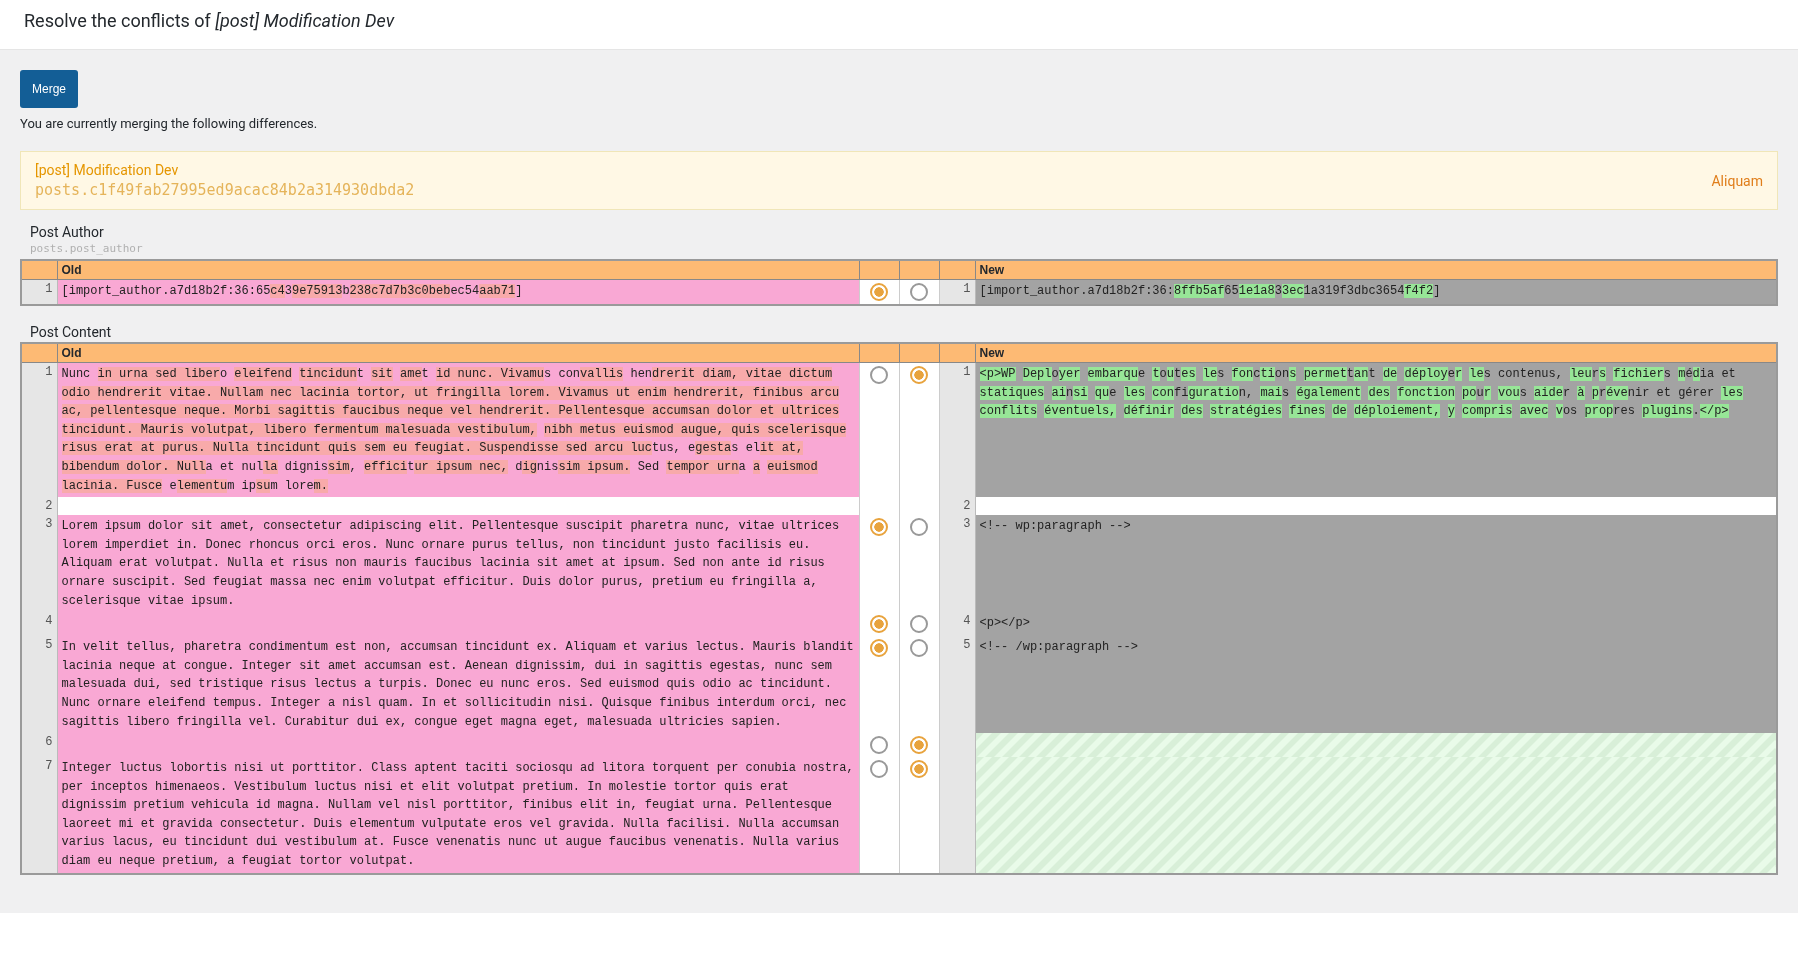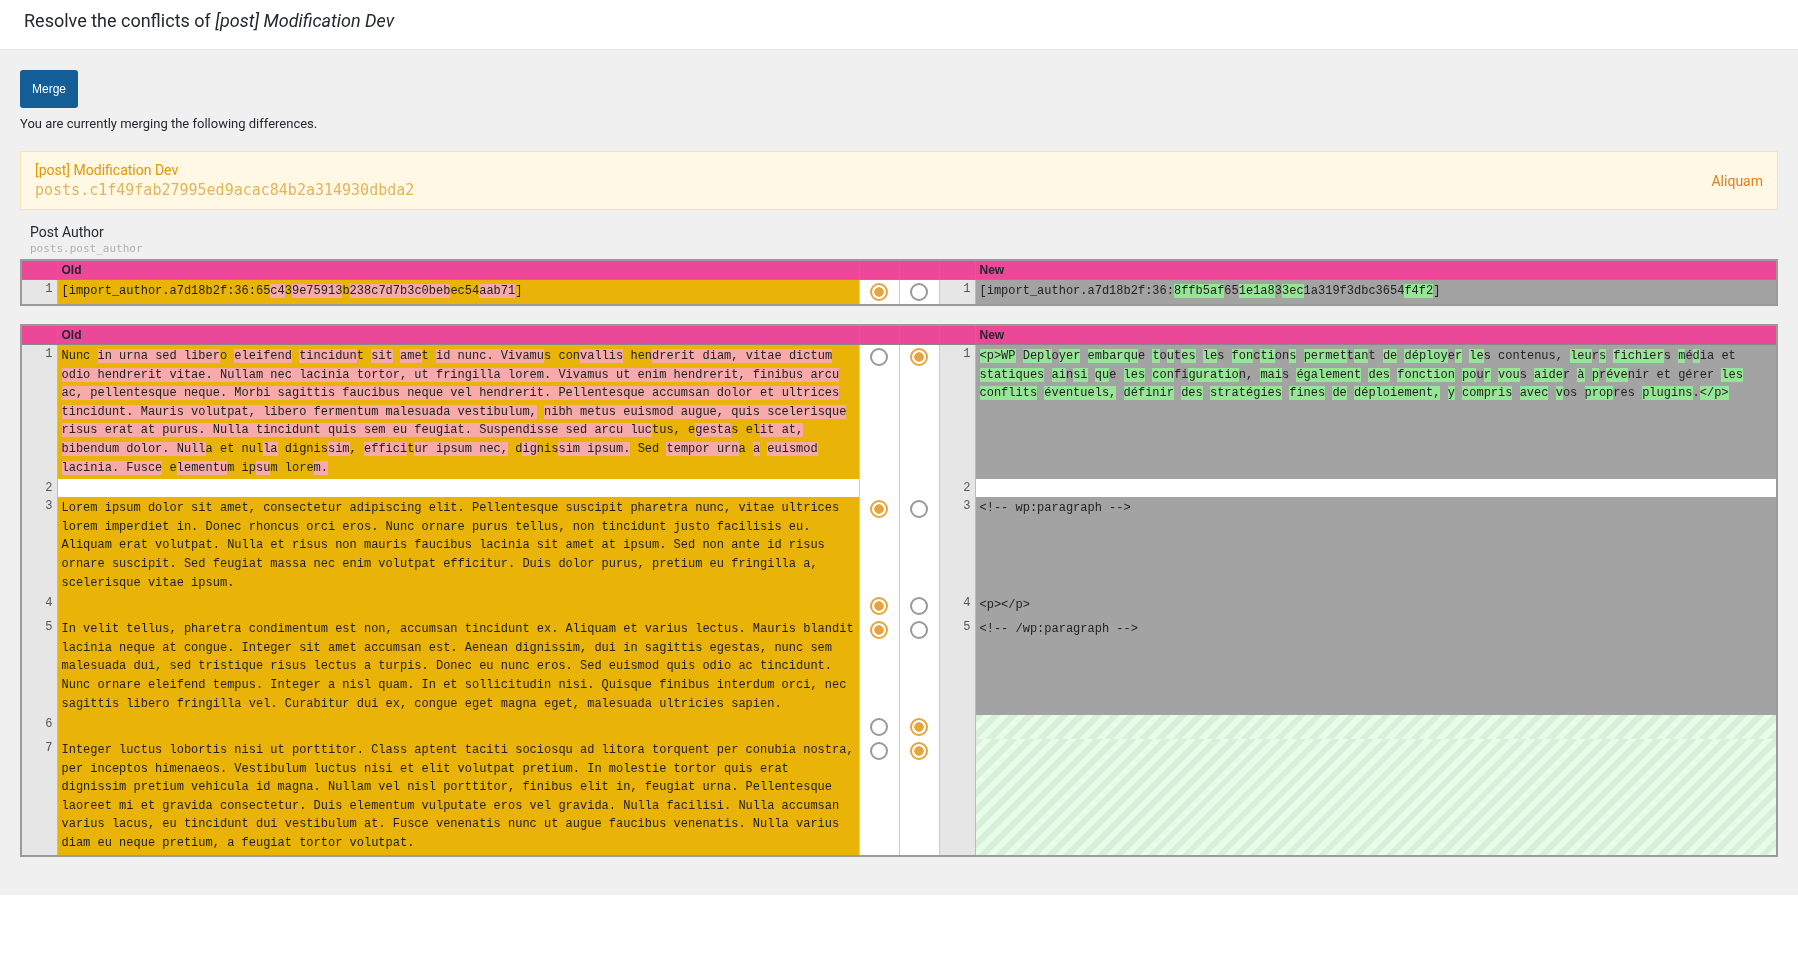--- a/index.html
+++ b/index.html
@@ -10,31 +10,31 @@
   .main { padding: 20px; background: #f0f0f1; }
   .merge-btn { display: inline-block; background: #135e96; color: #fff; border: none; padding: 12px 12px; border-radius: 3px; cursor: pointer; font-size: 12px; margin-bottom: 8px; }
   .intro-text { font-size: 13px; margin-bottom: 20px; }
   .post-banner { background: #fff8e5; border: 1px solid #f0e6b8; padding: 10px 14px; position: relative; margin-bottom: 14px; }
   .post-banner .title { color: #e59600; font-size: 14px; }
   .post-banner .hash { color: #e5b45a; font-family: monospace; font-size: 15px; margin-top: 3px; }
   .post-banner .status { position: absolute; right: 14px; top: 50%; transform: translateY(-50%); color: #e07e1b; font-size: 14px; }
   .section-label { font-size: 14px; color: #23282d; margin-bottom: 2px; padding-left: 10px; }
   .section-sub { font-family: monospace; font-size: 11px; color: #b0b0b0; margin-bottom: 4px; padding-left: 10px; }
   .diff-table { width: 100%; border-collapse: collapse; border: 2px solid #9a9a9a; font-family: "Courier New", monospace; font-size: 12px; margin-bottom: 18px; table-layout: fixed; }
-  .diff-head td { background: #ec4899; font-weight: bold; font-family: -apple-system, sans-serif; padding: 3px 6px; border: 1px solid #888; }
+  .diff-head td { background: #fdba74; font-weight: bold; font-family: -apple-system, sans-serif; padding: 3px 6px; border: 1px solid #888; }
   .diff-table td { border-left: 1px solid #ccc; vertical-align: top; padding: 2px 4px; }
   .num-col { width: 36px; text-align: right; color: #555; background: #e6e6e6; user-select: none; border-right: 1px solid #bbb; }
   .radio-col { width: 40px; text-align: center; background: #fff; padding-top:3px; padding-bottom:3px; }
   .ctx-bg { background: #fff; }
   .del { background: #f8aaaa; }
   .ins { background: #97e697; }
   .radio { display: inline-block; width: 18px; height: 18px; border: 2px solid #999; border-radius: 50%; background: #fff; vertical-align: middle; margin: 1px 0; }
   .radio.sel { border-color: #e8a33d; background: radial-gradient(circle, #e8a33d 0%, #e8a33d 45%, #fff 50%, #fff 100%); }
   .content-cell { word-wrap: break-word; line-height: 1.55; color: #222; }
-  .content-cell.old { background: #eab308; }
+  .content-cell.old { background: #f9a8d4; }
   .content-cell.new { background: #a3a3a3; }
   .empty-new { background: repeating-linear-gradient(135deg,#d8efd8,#d8efd8 6px,#e9fbe9 6px,#e9fbe9 12px); }
 </style>
 </head>
 <body>
 
 <div class="page-header">
   <h1>
     <span>Resolve the conflicts of </span><em>[post] Modification Dev</em>
   </h1>
@@ -70,20 +70,21 @@
       <td class="content-cell old" id="author-old">[import_author.a7d18b2f:36:65<span class="del">c4</span>3<span class="del">9e75913</span>b<span class="del">238c7d7b3c0beb</span>ec54<span class="del">aab71</span>]</td>
       <td class="radio-col"><span class="radio sel"></span></td>
       <td class="radio-col"><span class="radio"></span></td>
       <td class="num-col">1</td>
       <td class="content-cell new" id="author-new">[import_author.a7d18b2f:36:<span class="ins">8ffb5af</span>65<span class="ins">1e1a8</span>3<span class="ins">3ec</span>1a319f3dbc3654<span class="ins">f4f2</span>]</td>
     </tr>
   </tbody>
     </table>
 
   
+  <div class="section-label">Post Content</div>
 
   <table class="diff-table">
     <tbody>
         <tr class="diff-head">
       <td class="num-col"></td>
       <td>Old</td>
       <td class="radio-col"></td>
       <td class="radio-col"></td>
       <td class="num-col"></td>
       <td>New</td>

